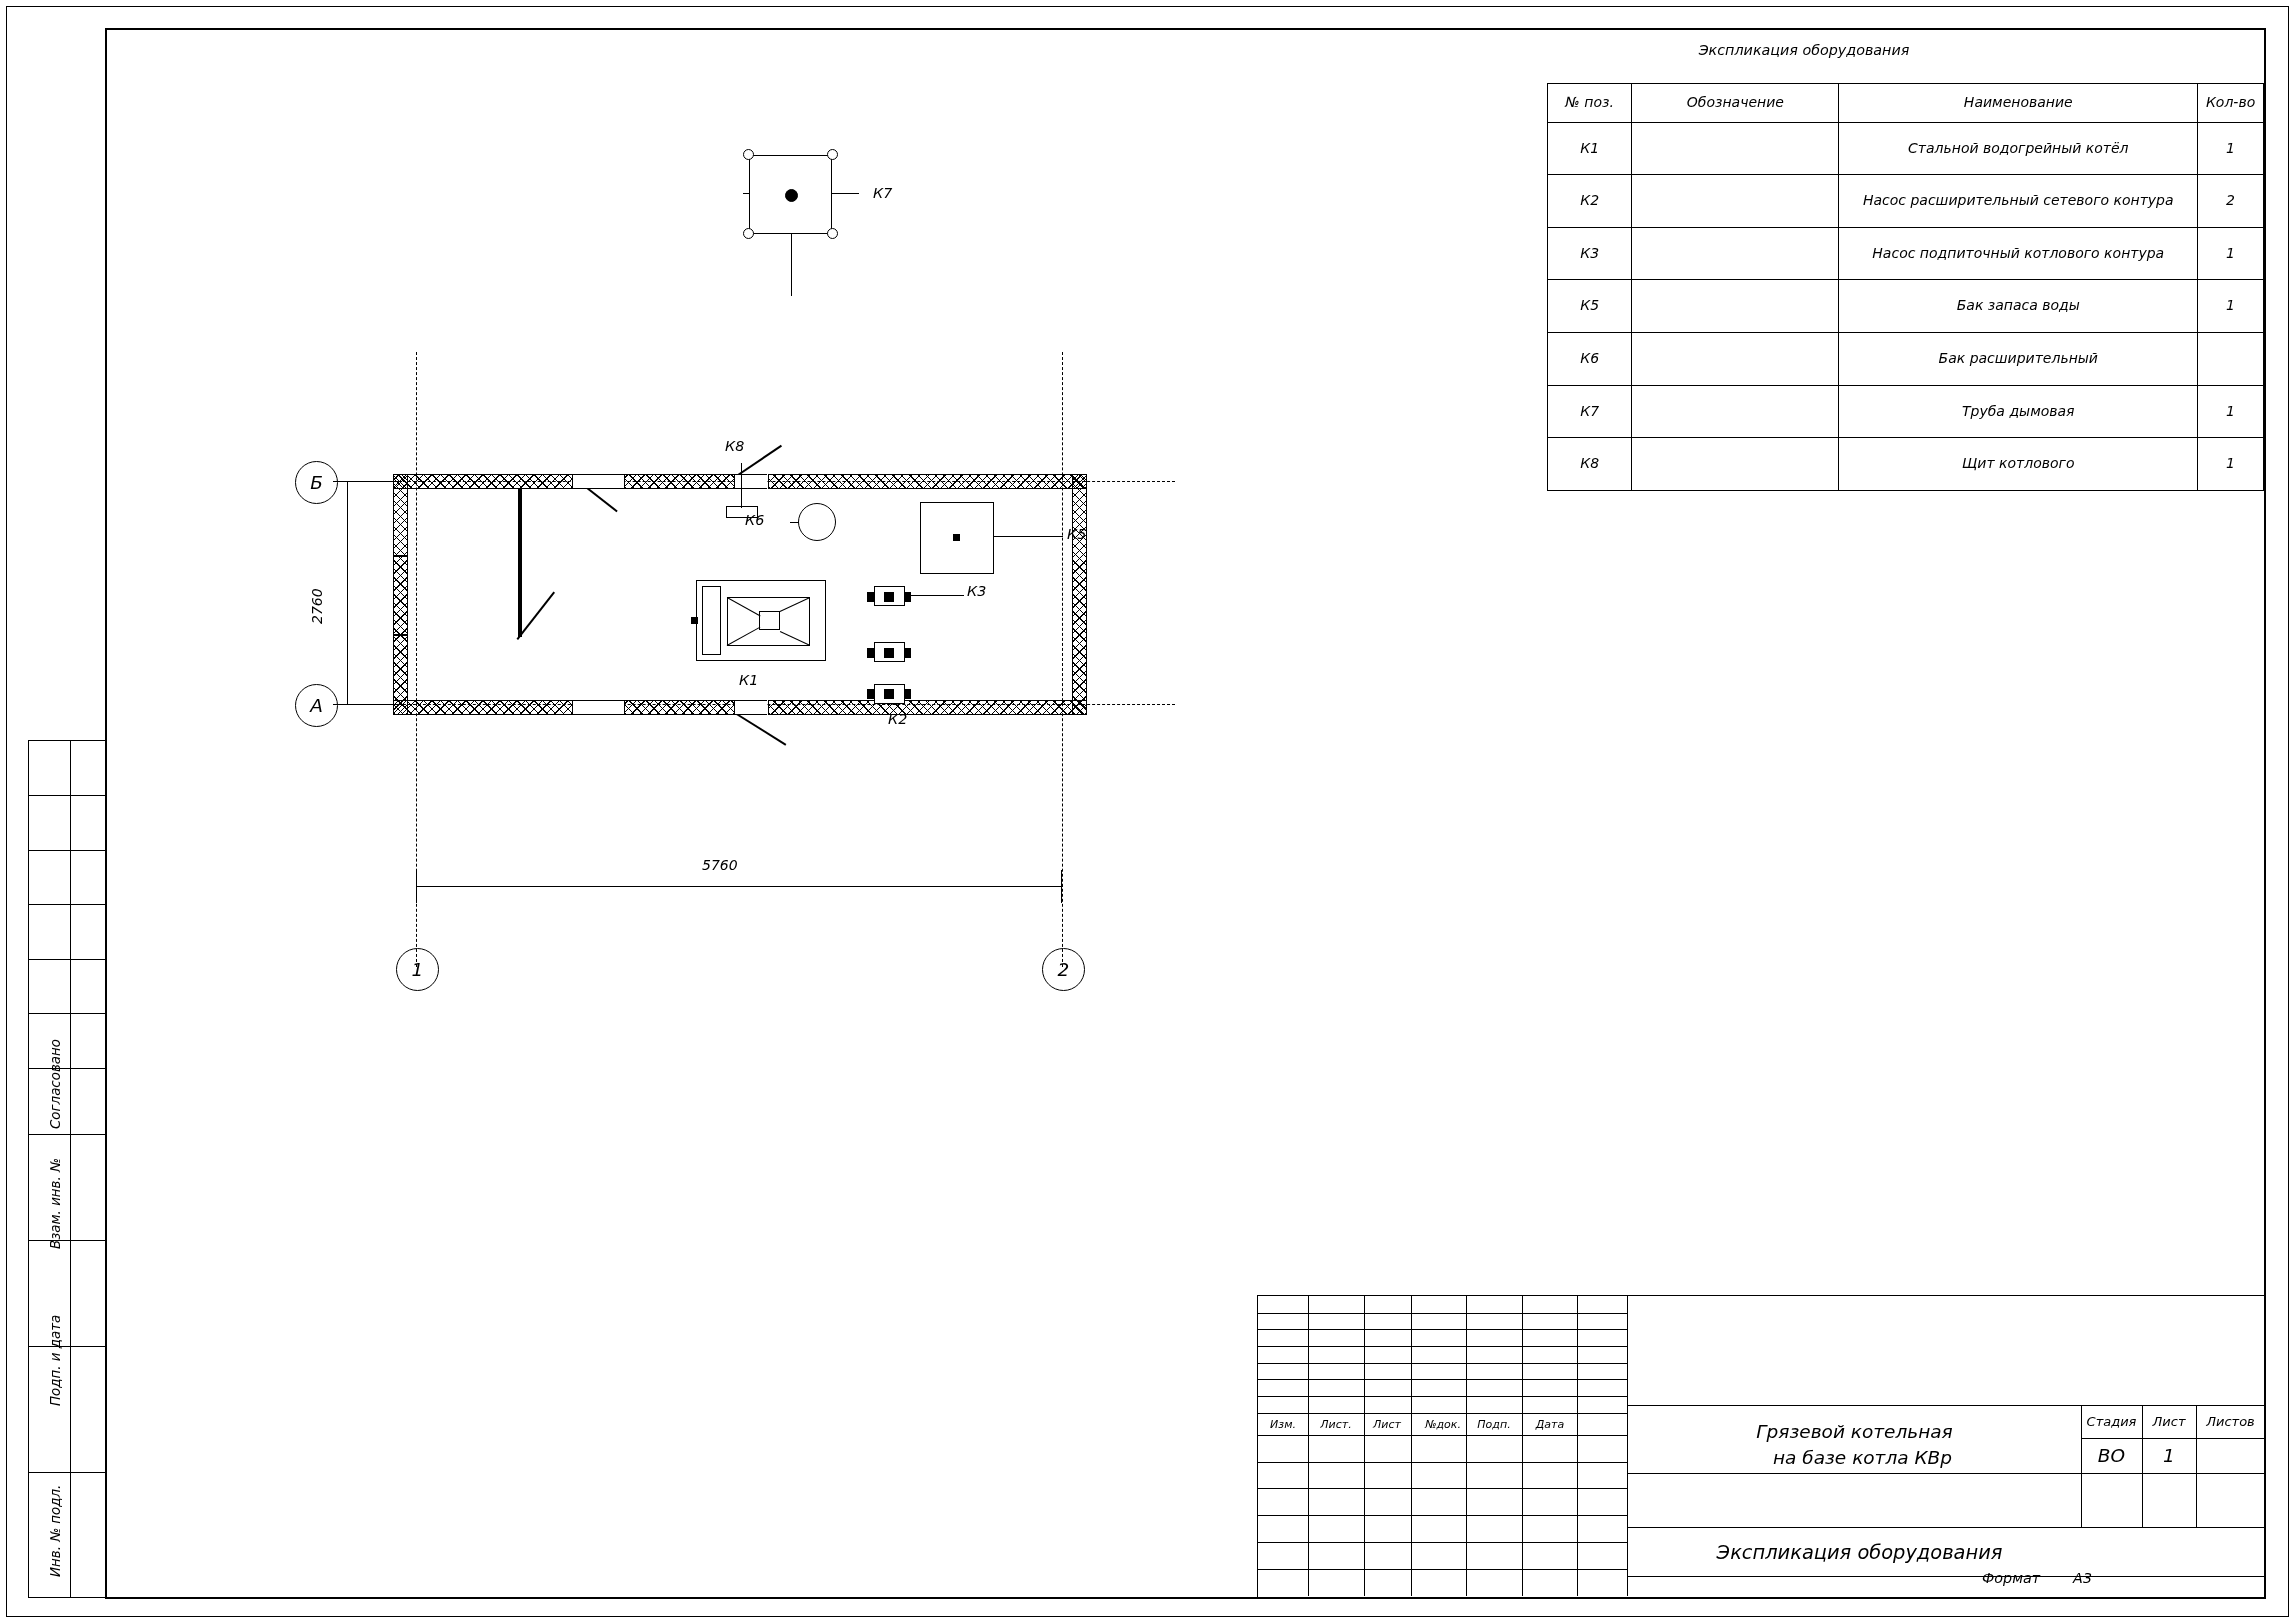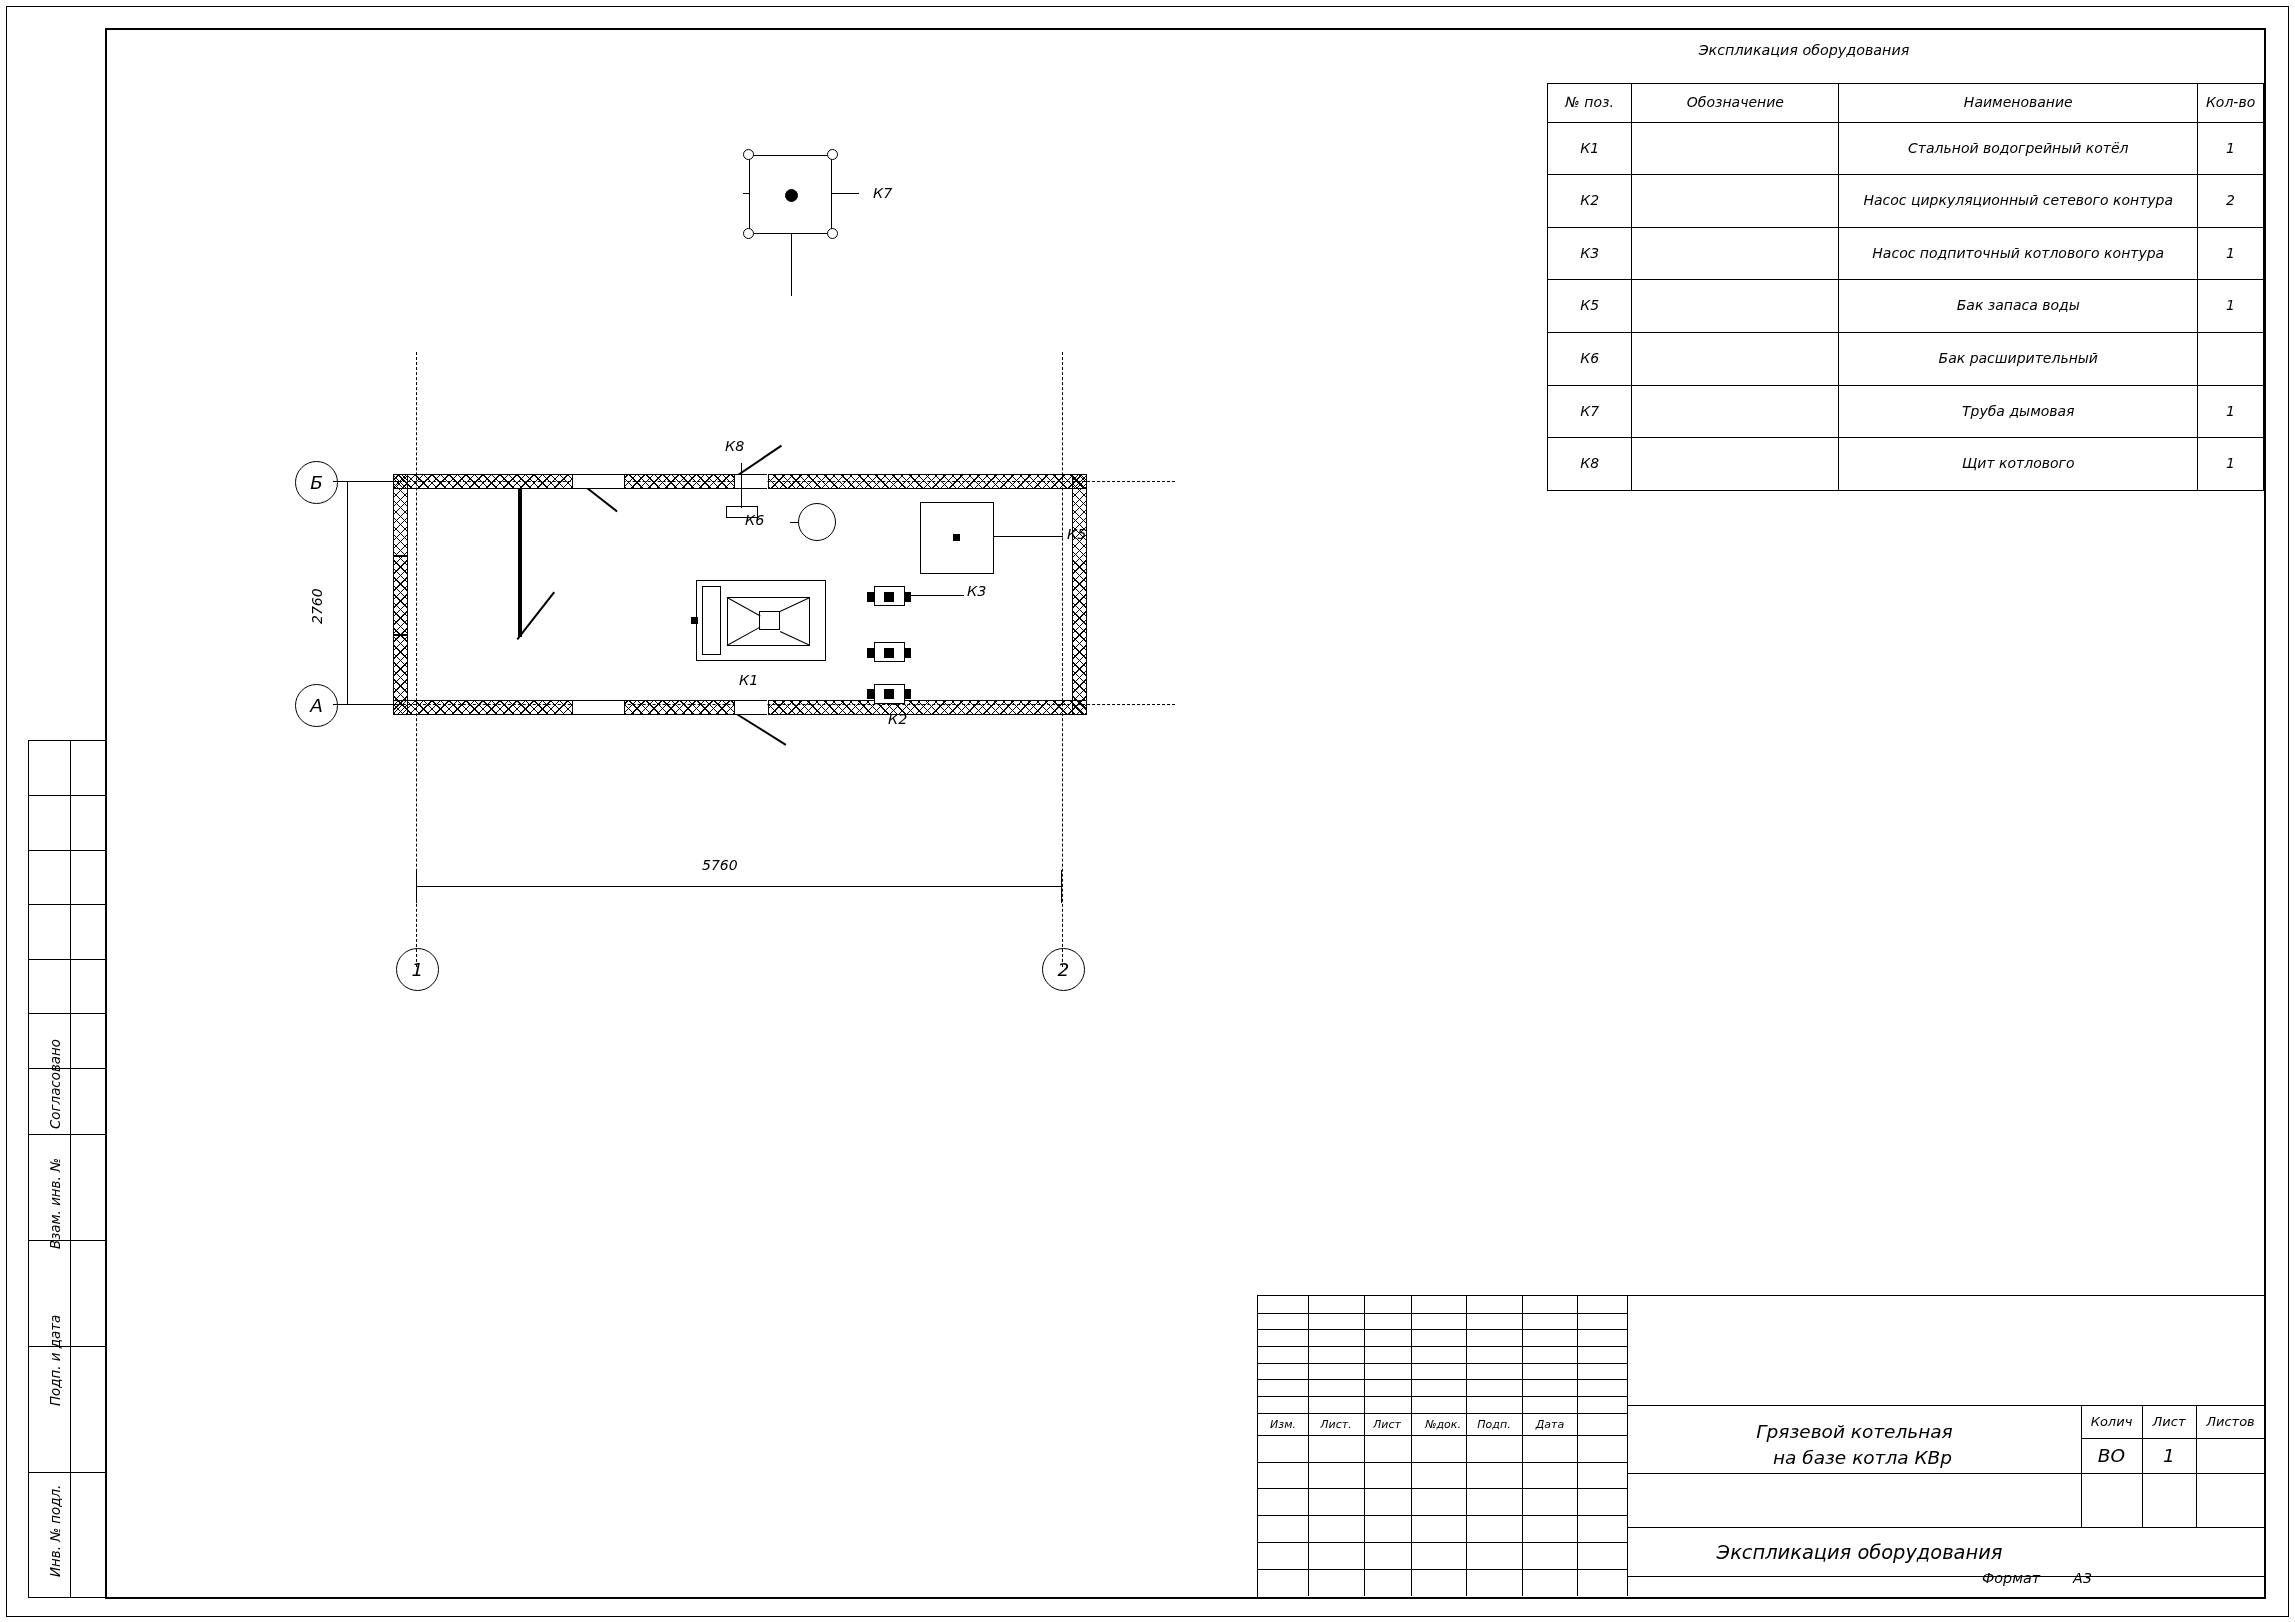--- a/index.html
+++ b/index.html
@@ -126,21 +126,21 @@
   <tbody>
     <tr>
       <td>К1</td>
       <td></td>
       <td>Стальной водогрейный котёл</td>
       <td>1</td>
     </tr>
     <tr>
       <td>К2</td>
       <td></td>
-      <td>Насос циркуляционный сетевого контура</td>
+      <td>Насос расширительный сетевого контура</td>
       <td>2</td>
     </tr>
     <tr>
       <td>К3</td>
       <td></td>
       <td>Насос подпиточный котлового контура</td>
       <td>1</td>
     </tr>
     <tr>
       <td>К5</td>
@@ -306,21 +306,21 @@
 
   <div class="tbtxt" style="left:370px;top:121px;width:453px;height:28px;font-size:18.5px;">Грязевой котельная</div>
   <div class="tbtxt" style="left:378px;top:147px;width:453px;height:28px;font-size:18.5px;">на базе котла КВр</div>
   <div class="tbtxt" style="left:370px;top:234px;width:463px;height:45px;font-size:19.4px;">Экспликация оборудования</div>
 
   <div class="tb" style="left:823px;top:109px;width:0;height:122px;border-left:1.9px solid #000;"></div>
   <div class="tb" style="left:884px;top:109px;width:0;height:122px;border-left:1.9px solid #000;"></div>
   <div class="tb" style="left:938px;top:109px;width:0;height:122px;border-left:1.9px solid #000;"></div>
   <div class="tb" style="left:823px;top:142px;width:184px;height:0;border-top:1.9px solid #000;"></div>
 
-  <div class="tbtxt" style="left:823px;top:109px;width:61px;height:32px;font-size:13px;">Колич</div>
+  <div class="tbtxt" style="left:823px;top:109px;width:61px;height:32px;font-size:13px;">Стадия</div>
   <div class="tbtxt" style="left:884px;top:109px;width:54px;height:32px;font-size:13px;">Лист</div>
   <div class="tbtxt" style="left:938px;top:109px;width:69px;height:32px;font-size:13px;">Листов</div>
   <div class="tbtxt" style="left:823px;top:142px;width:61px;height:35px;font-size:18.5px;">ВО</div>
   <div class="tbtxt" style="left:884px;top:142px;width:54px;height:35px;font-size:18.5px;">1</div>
   <div class="tbtxt" style="left:938px;top:142px;width:69px;height:35px;font-size:18.5px;"></div>
 </div>
 
 <div id="format-line">
   <span>Формат</span>
   <span style="display:inline-block;width:24px;"></span>

